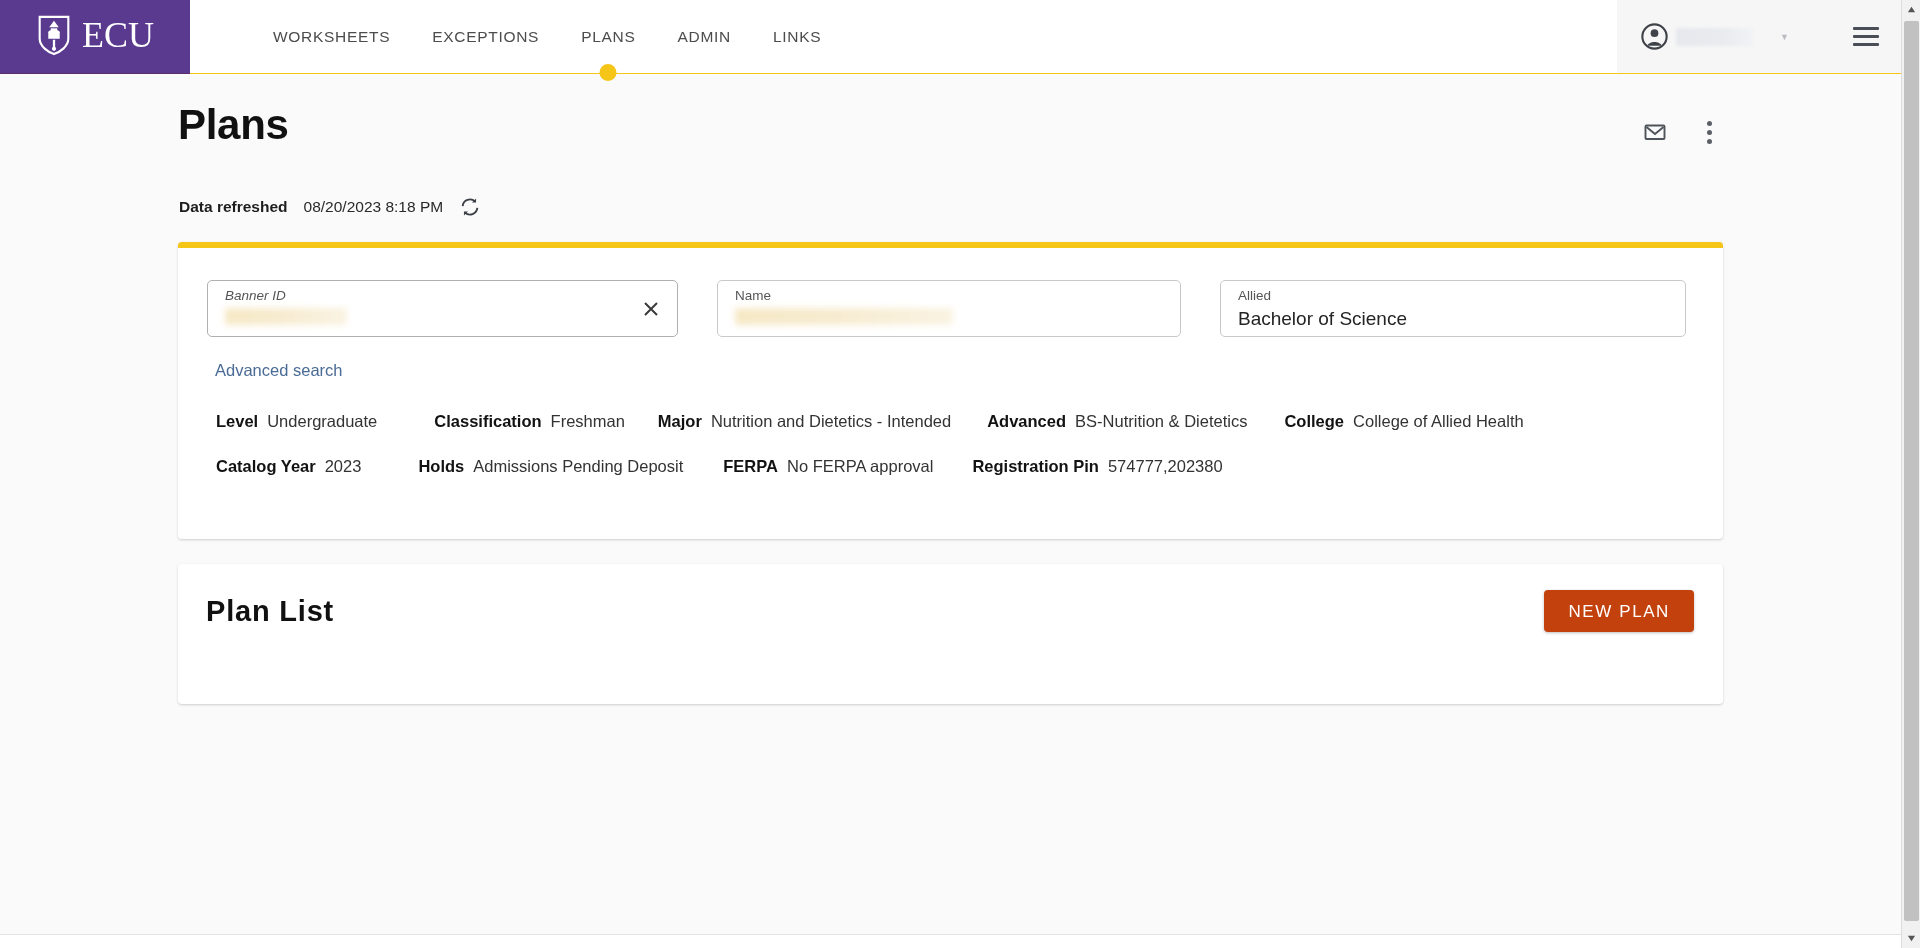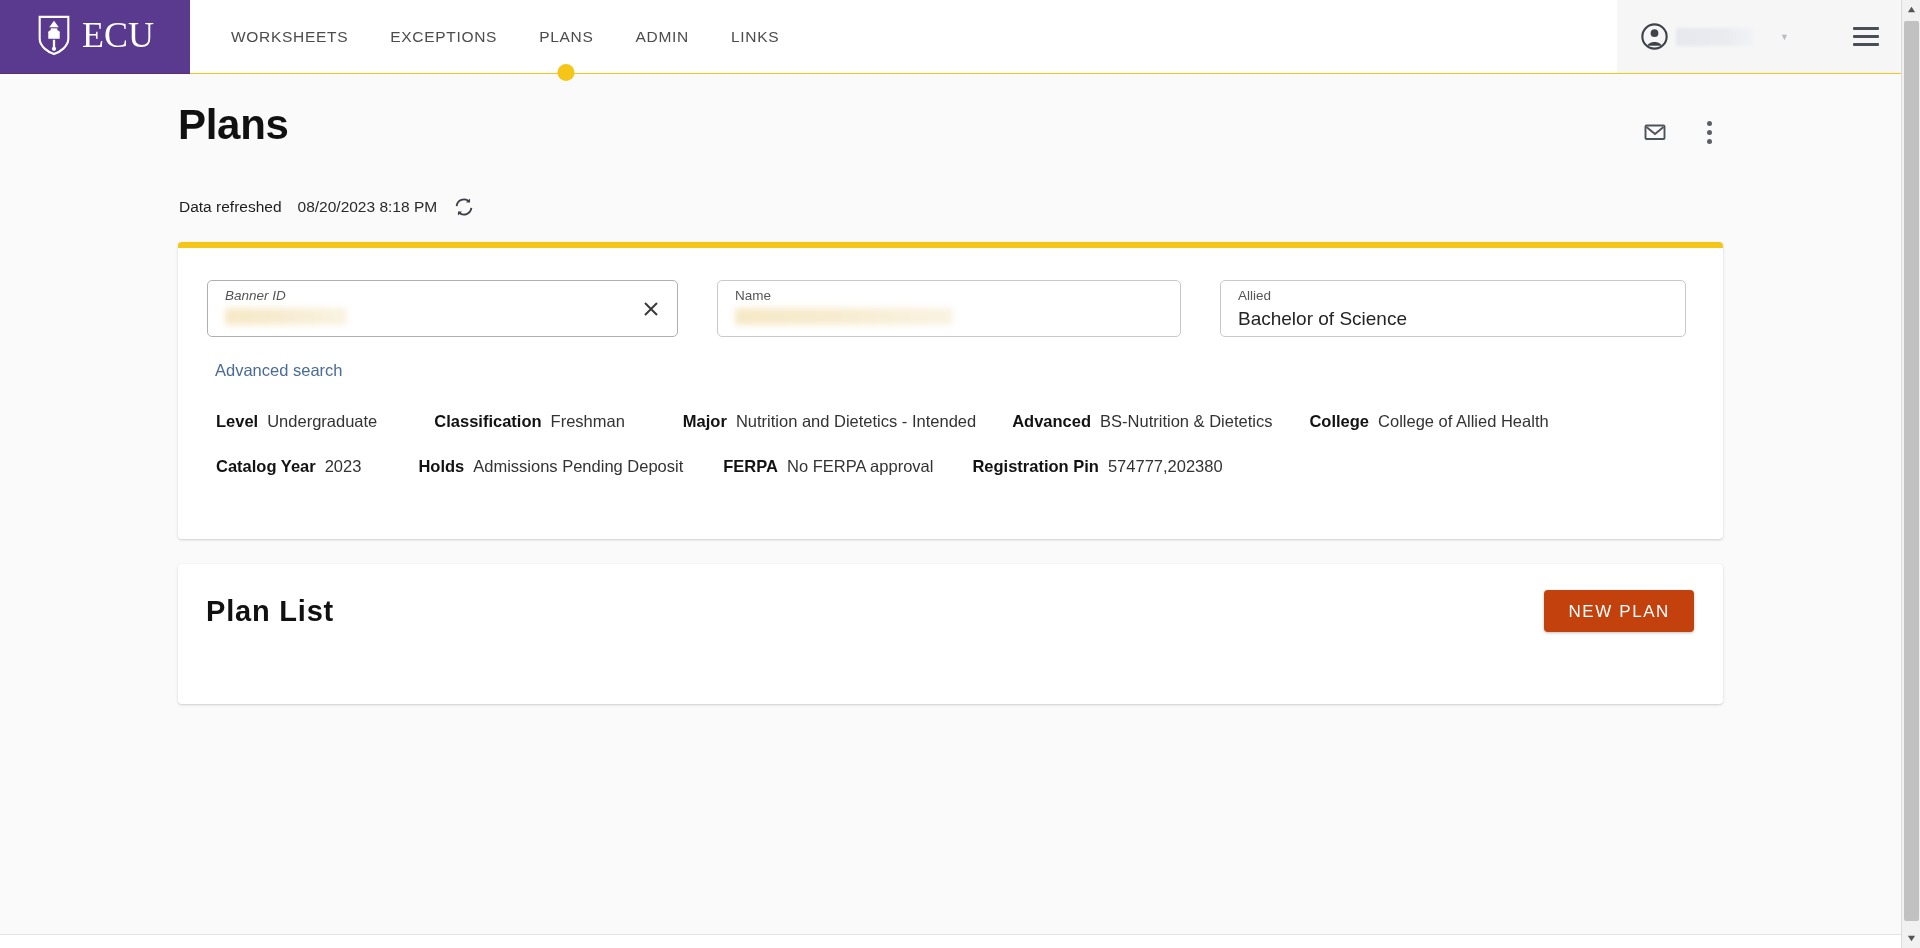--- a/index.html
+++ b/index.html
@@ -57,20 +57,21 @@
     line-height: 1;
   }
 
   .navlinks {
     display: flex;
     align-items: center;
     gap: 0px;
     padding-left: 20px;
     flex: 1 1 auto;
     position: relative;
+    margin-left: 42px;
   }
   .navlink {
     padding: 0 21px;
     height: 73px;
     display: flex;
     align-items: center;
     font-size: 15.5px;
     letter-spacing: 0.7px;
     color: #4c4c4c;
     font-weight: 400;
@@ -184,21 +185,21 @@
 
   .refresh-row {
     position: absolute;
     top: 122px; left: 179px;
     display: flex;
     align-items: center;
     gap: 16px;
     font-size: 15.5px;
     color: #1d1d1d;
   }
-  .refresh-row .lbl { font-weight: 400; }
+  .refresh-row .lbl { font-weight: 700; }
   .refresh-row .val { color: #2a2a2a; }
   .refresh-icon { cursor: pointer; display:flex; }
 
   
   .card {
     position: absolute;
     background: #ffffff;
     border-radius: 4px;
     box-shadow: 0 1px 3px rgba(0,0,0,0.13), 0 1px 2px rgba(0,0,0,0.06);
   }
@@ -480,21 +481,21 @@
       </div>
 
       <div class="adv-search">Advanced search</div>
 
       <div class="info-rows">
         <div class="info-row">
           <div class="info-item" style="margin-right:57px;">
             <span class="info-key">Level</span>
             <span class="info-val">Undergraduate</span>
           </div>
-          <div class="info-item" style="margin-right:58px;">
+          <div class="info-item" style="margin-right:33px;">
             <span class="info-key">Classification</span>
             <span class="info-val">Freshman</span>
           </div>
           <div class="info-item" style="margin-right:36px;">
             <span class="info-key">Major</span>
             <span class="info-val">Nutrition and Dietetics - Intended</span>
           </div>
           <div class="info-item" style="margin-right:37px;">
             <span class="info-key">Advanced</span>
             <span class="info-val">BS-Nutrition &amp; Dietetics</span>

